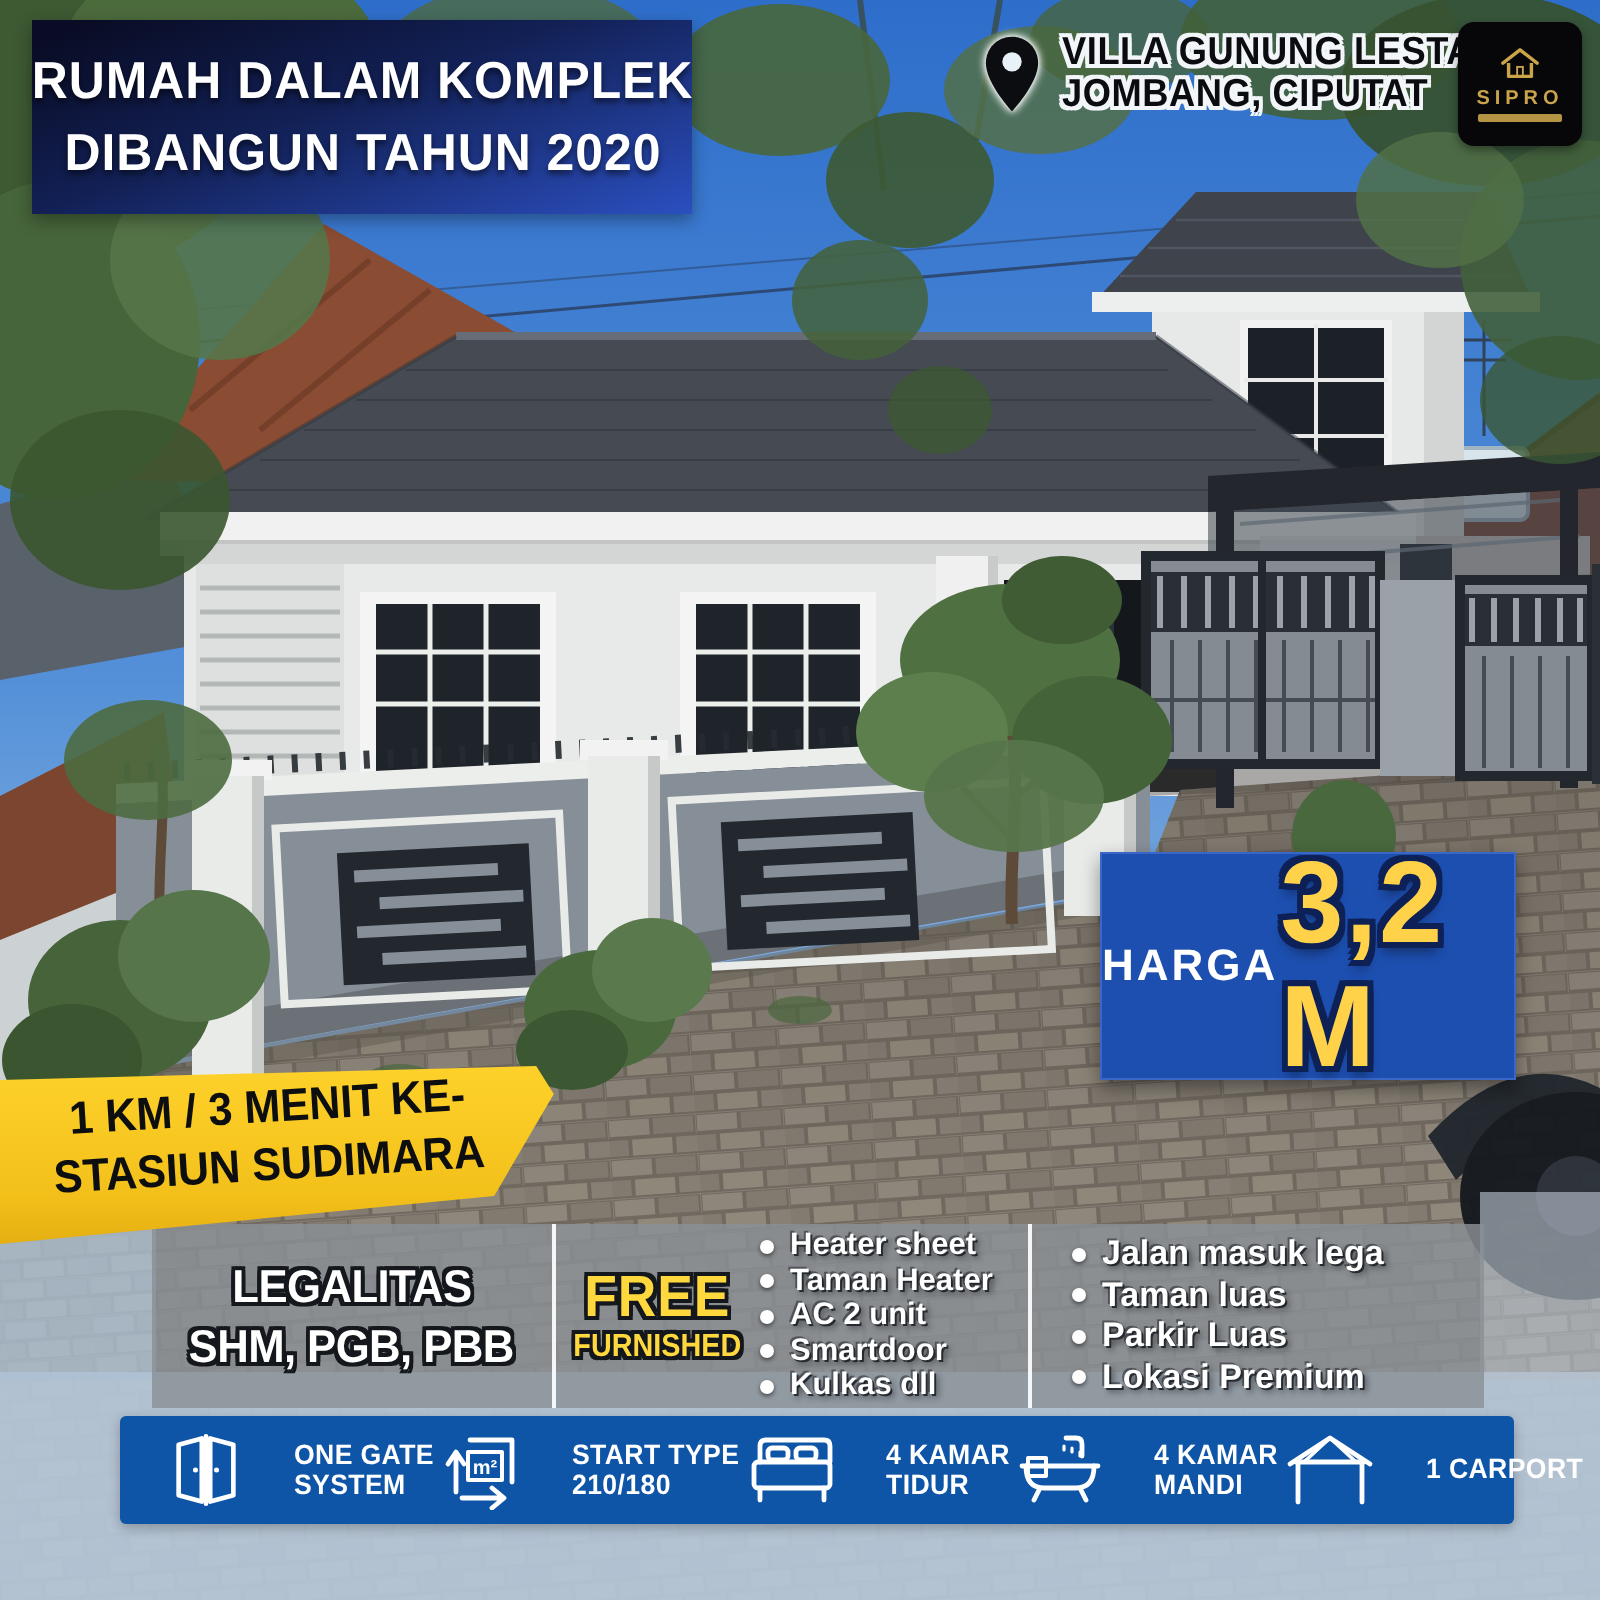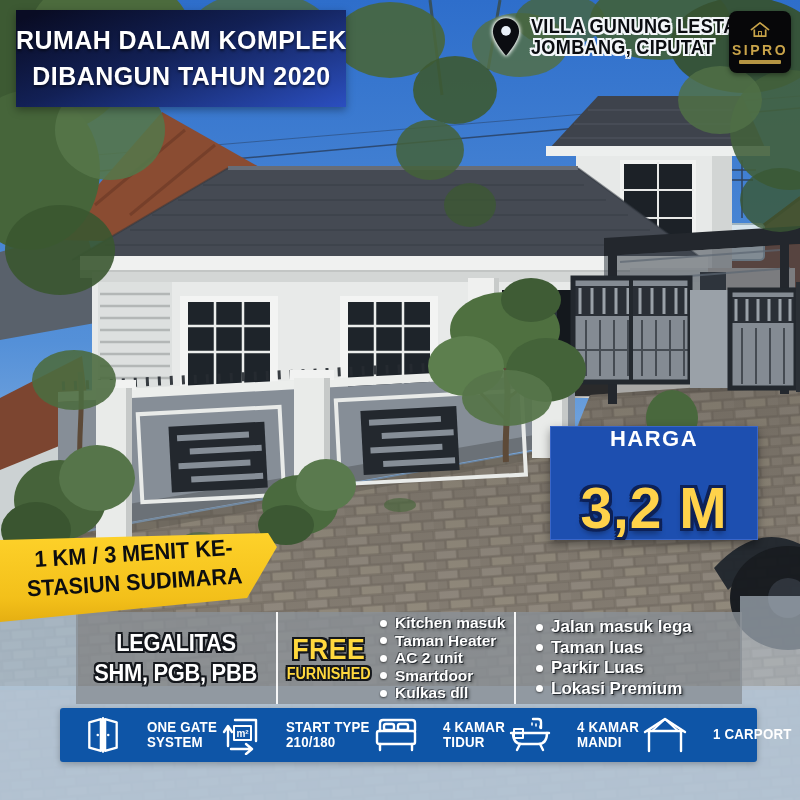--- a/index.html
+++ b/index.html
@@ -45,28 +45,28 @@
   .location-badge .pin { filter:drop-shadow(0 0 2px rgba(255,255,255,.95)) drop-shadow(0 0 1px rgba(255,255,255,.9)); }
   .location-text { display:flex; flex-direction:column; line-height:21px; transform:scaleX(.93); transform-origin:left center; }
   .location-text span { color:#0a0c10; font-weight:bold; font-size:19.5px; letter-spacing:.3px; white-space:nowrap; }
 
   
   .sipro-logo {
     position:absolute; left:729px; top:11px; width:62px; height:62px; z-index:3;
     background:#070709; border-radius:8px; display:flex; flex-direction:column;
     align-items:center; justify-content:center; gap:2px; box-shadow:0 2px 5px rgba(0,0,0,.4);
   }
-  .sipro-logo .logo-text { color:#c9a44a; font-size:14px; font-weight:bold; letter-spacing:2.5px; }
+  .sipro-logo .logo-text { color:#c9a44a; font-size:10px; font-weight:bold; letter-spacing:2.5px; }
   .sipro-logo .tag-bar { width:42px; height:4px; background:#c9a44a; border-radius:1px; opacity:.9; }
 
   
   .price-box {
     position:absolute; left:550px; top:426px; width:208px; height:114px; z-index:2;
     background:#1d4fb0; border:1px solid #3a66c8; box-shadow:0 4px 9px rgba(0,0,0,.4);
-    display:flex; flex-direction:column; align-items:center; justify-content:space-between;
+    display:flex; align-items:center; justify-content:space-between;
   }
   .price-label { color:#fff; font-weight:bold; font-size:22px; letter-spacing:1.5px; line-height:24px; }
   .price-value { color:#ffd24a; font-weight:bold; font-size:58px; letter-spacing:1px; line-height:62px; transform:scaleX(.98); }
 
   
   .distance-ribbon {
     position:absolute; left:0; top:524px; width:284px; height:106px; z-index:4;
     background:linear-gradient(180deg,#ffd42c 0%, #f3c01a 70%, #e0a90f 100%);
     clip-path:polygon(0% 15.1%, 94.4% 8.5%, 97.5% 21.7%, 87% 69.8%, 0% 92.5%);
   }
@@ -367,21 +367,21 @@
       <span class="o-black">SHM, PGB, PBB</span>
     </div>
     <div class="fp-divider"></div>
     <div class="free-col">
       <div class="free-badge">
         <span class="free-line o-black">FREE</span>
         <span class="furnished-line o-black">FURNISHED</span>
       </div>
       <ul class="blist furnished-list">
         <li>
-            <span class="o-black-soft">Kitchen masuk</span>
+            <span class="o-black-soft">Heater sheet</span>
           </li>
         <li>
             <span class="o-black-soft">Taman Heater</span>
           </li>
         <li>
             <span class="o-black-soft">AC 2 unit</span>
           </li>
         <li>
             <span class="o-black-soft">Smartdoor</span>
           </li>

